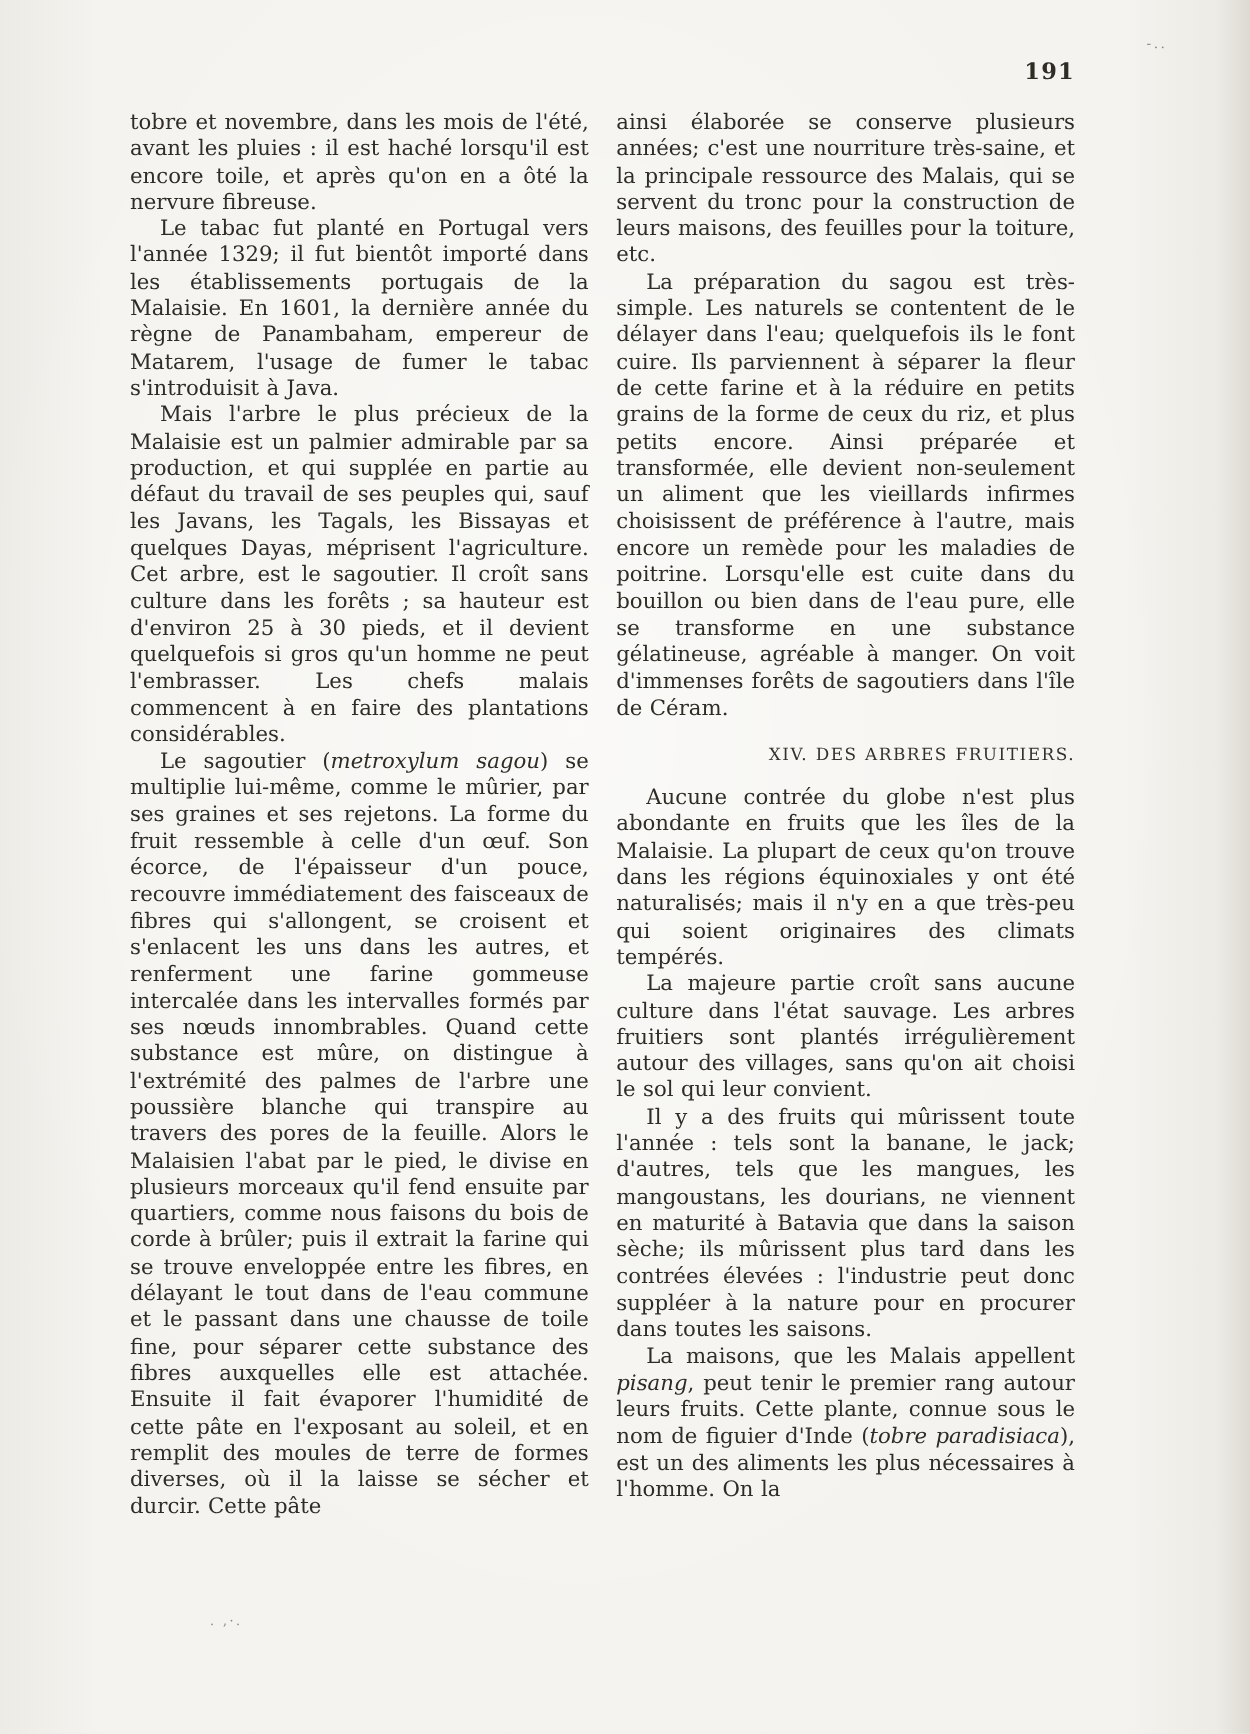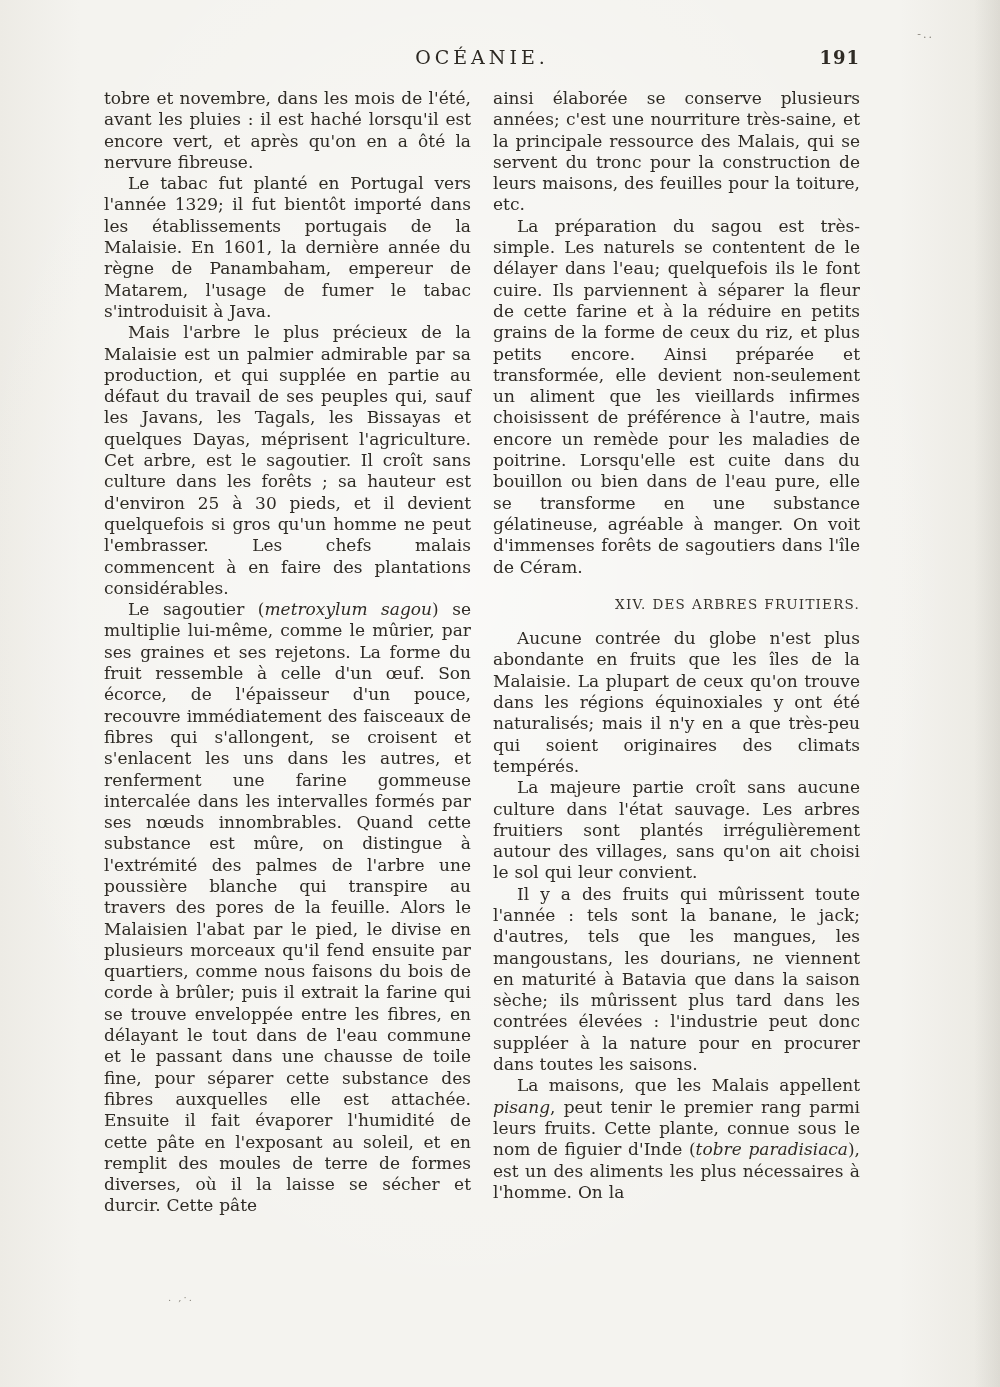--- a/index.html
+++ b/index.html
@@ -100,39 +100,38 @@
     background: linear-gradient(to right, rgba(0,0,0,0), rgba(60,55,45,0.08));
     pointer-events: none;
   }
 </style>
 </head>
 <body>
 
 <div class="page">
 
   <div class="header">
-    <span class="running-title">OCÉANIE.</span>
     <span class="page-number">191</span>
   </div>
 
   <div class="columns">
     <div class="column column-left" id="col-0">
-        <p class="para no-indent"><span>tobre et novembre, dans les mois de l'été, avant les pluies : il est haché lorsqu'il est encore vert, et après qu'on en a ôté la nervure fibreuse.</span></p>
+        <p class="para no-indent"><span>tobre et novembre, dans les mois de l'été, avant les pluies : il est haché lorsqu'il est encore toile, et après qu'on en a ôté la nervure fibreuse.</span></p>
         <p class="para"><span>Le tabac fut planté en Portugal vers l'année 1329; il fut bientôt importé dans les établissements portugais de la Malaisie. En 1601, la dernière année du règne de Panambaham, empereur de Matarem, l'usage de fumer le tabac s'introduisit à Java.</span></p>
         <p class="para"><span>Mais l'arbre le plus précieux de la Malaisie est un palmier admirable par sa production, et qui supplée en partie au défaut du travail de ses peuples qui, sauf les Javans, les Tagals, les Bissayas et quelques Dayas, méprisent l'agriculture. Cet arbre, est le sagoutier. Il croît sans culture dans les forêts ; sa hauteur est d'environ 25 à 30 pieds, et il devient quelquefois si gros qu'un homme ne peut l'embrasser. Les chefs malais commencent à en faire des plantations considérables.</span></p>
         <p class="para"><span>Le sagoutier (</span><span class="italic">metroxylum sagou</span><span>) se multiplie lui-même, comme le mûrier, par ses graines et ses rejetons. La forme du fruit ressemble à celle d'un œuf. Son écorce, de l'épaisseur d'un pouce, recouvre immédiatement des faisceaux de fibres qui s'allongent, se croisent et s'enlacent les uns dans les autres, et renferment une farine gommeuse intercalée dans les intervalles formés par ses nœuds innombrables. Quand cette substance est mûre, on distingue à l'extrémité des palmes de l'arbre une poussière blanche qui transpire au travers des pores de la feuille. Alors le Malaisien l'abat par le pied, le divise en plusieurs morceaux qu'il fend ensuite par quartiers, comme nous faisons du bois de corde à brûler; puis il extrait la farine qui se trouve enveloppée entre les fibres, en délayant le tout dans de l'eau commune et le passant dans une chausse de toile fine, pour séparer cette substance des fibres auxquelles elle est attachée. Ensuite il fait évaporer l'humidité de cette pâte en l'exposant au soleil, et en remplit des moules de terre de formes diverses, où il la laisse se sécher et durcir. Cette pâte</span></p>
       </div>
     <div class="column column-right" id="col-1">
         <p class="para no-indent"><span>ainsi élaborée se conserve plusieurs années; c'est une nourriture très-saine, et la principale ressource des Malais, qui se servent du tronc pour la construction de leurs maisons, des feuilles pour la toiture, etc.</span></p>
         <p class="para"><span>La préparation du sagou est très-simple. Les naturels se contentent de le délayer dans l'eau; quelquefois ils le font cuire. Ils parviennent à séparer la fleur de cette farine et à la réduire en petits grains de la forme de ceux du riz, et plus petits encore. Ainsi préparée et transformée, elle devient non-seulement un aliment que les vieillards infirmes choisissent de préférence à l'autre, mais encore un remède pour les maladies de poitrine. Lorsqu'elle est cuite dans du bouillon ou bien dans de l'eau pure, elle se transforme en une substance gélatineuse, agréable à manger. On voit d'immenses forêts de sagoutiers dans l'île de Céram.</span></p>
         <div class="section-heading">XIV. DES ARBRES FRUITIERS.</div>
         <p class="para"><span>Aucune contrée du globe n'est plus abondante en fruits que les îles de la Malaisie. La plupart de ceux qu'on trouve dans les régions équinoxiales y ont été naturalisés; mais il n'y en a que très-peu qui soient originaires des climats tempérés.</span></p>
         <p class="para"><span>La majeure partie croît sans aucune culture dans l'état sauvage. Les arbres fruitiers sont plantés irrégulièrement autour des villages, sans qu'on ait choisi le sol qui leur convient.</span></p>
         <p class="para"><span>Il y a des fruits qui mûrissent toute l'année : tels sont la banane, le jack; d'autres, tels que les mangues, les mangoustans, les dourians, ne viennent en maturité à Batavia que dans la saison sèche; ils mûrissent plus tard dans les contrées élevées : l'industrie peut donc suppléer à la nature pour en procurer dans toutes les saisons.</span></p>
-        <p class="para"><span>La maisons, que les Malais appellent </span><span class="italic">pisang</span><span>, peut tenir le premier rang parmi leurs fruits. Cette plante, connue sous le nom de figuier d'Inde (</span><span class="italic">tobre paradisiaca</span><span>), est un des aliments les plus nécessaires à l'homme. On la</span></p>
+        <p class="para"><span>La maisons, que les Malais appellent </span><span class="italic">pisang</span><span>, peut tenir le premier rang autour leurs fruits. Cette plante, connue sous le nom de figuier d'Inde (</span><span class="italic">tobre paradisiaca</span><span>), est un des aliments les plus nécessaires à l'homme. On la</span></p>
       </div>
   </div>
 
   <span class="artifact a1">-..</span>
   <span class="artifact a2">. ,·.</span>
 
   <div class="edge-shade"></div>
 
 </div>
 

